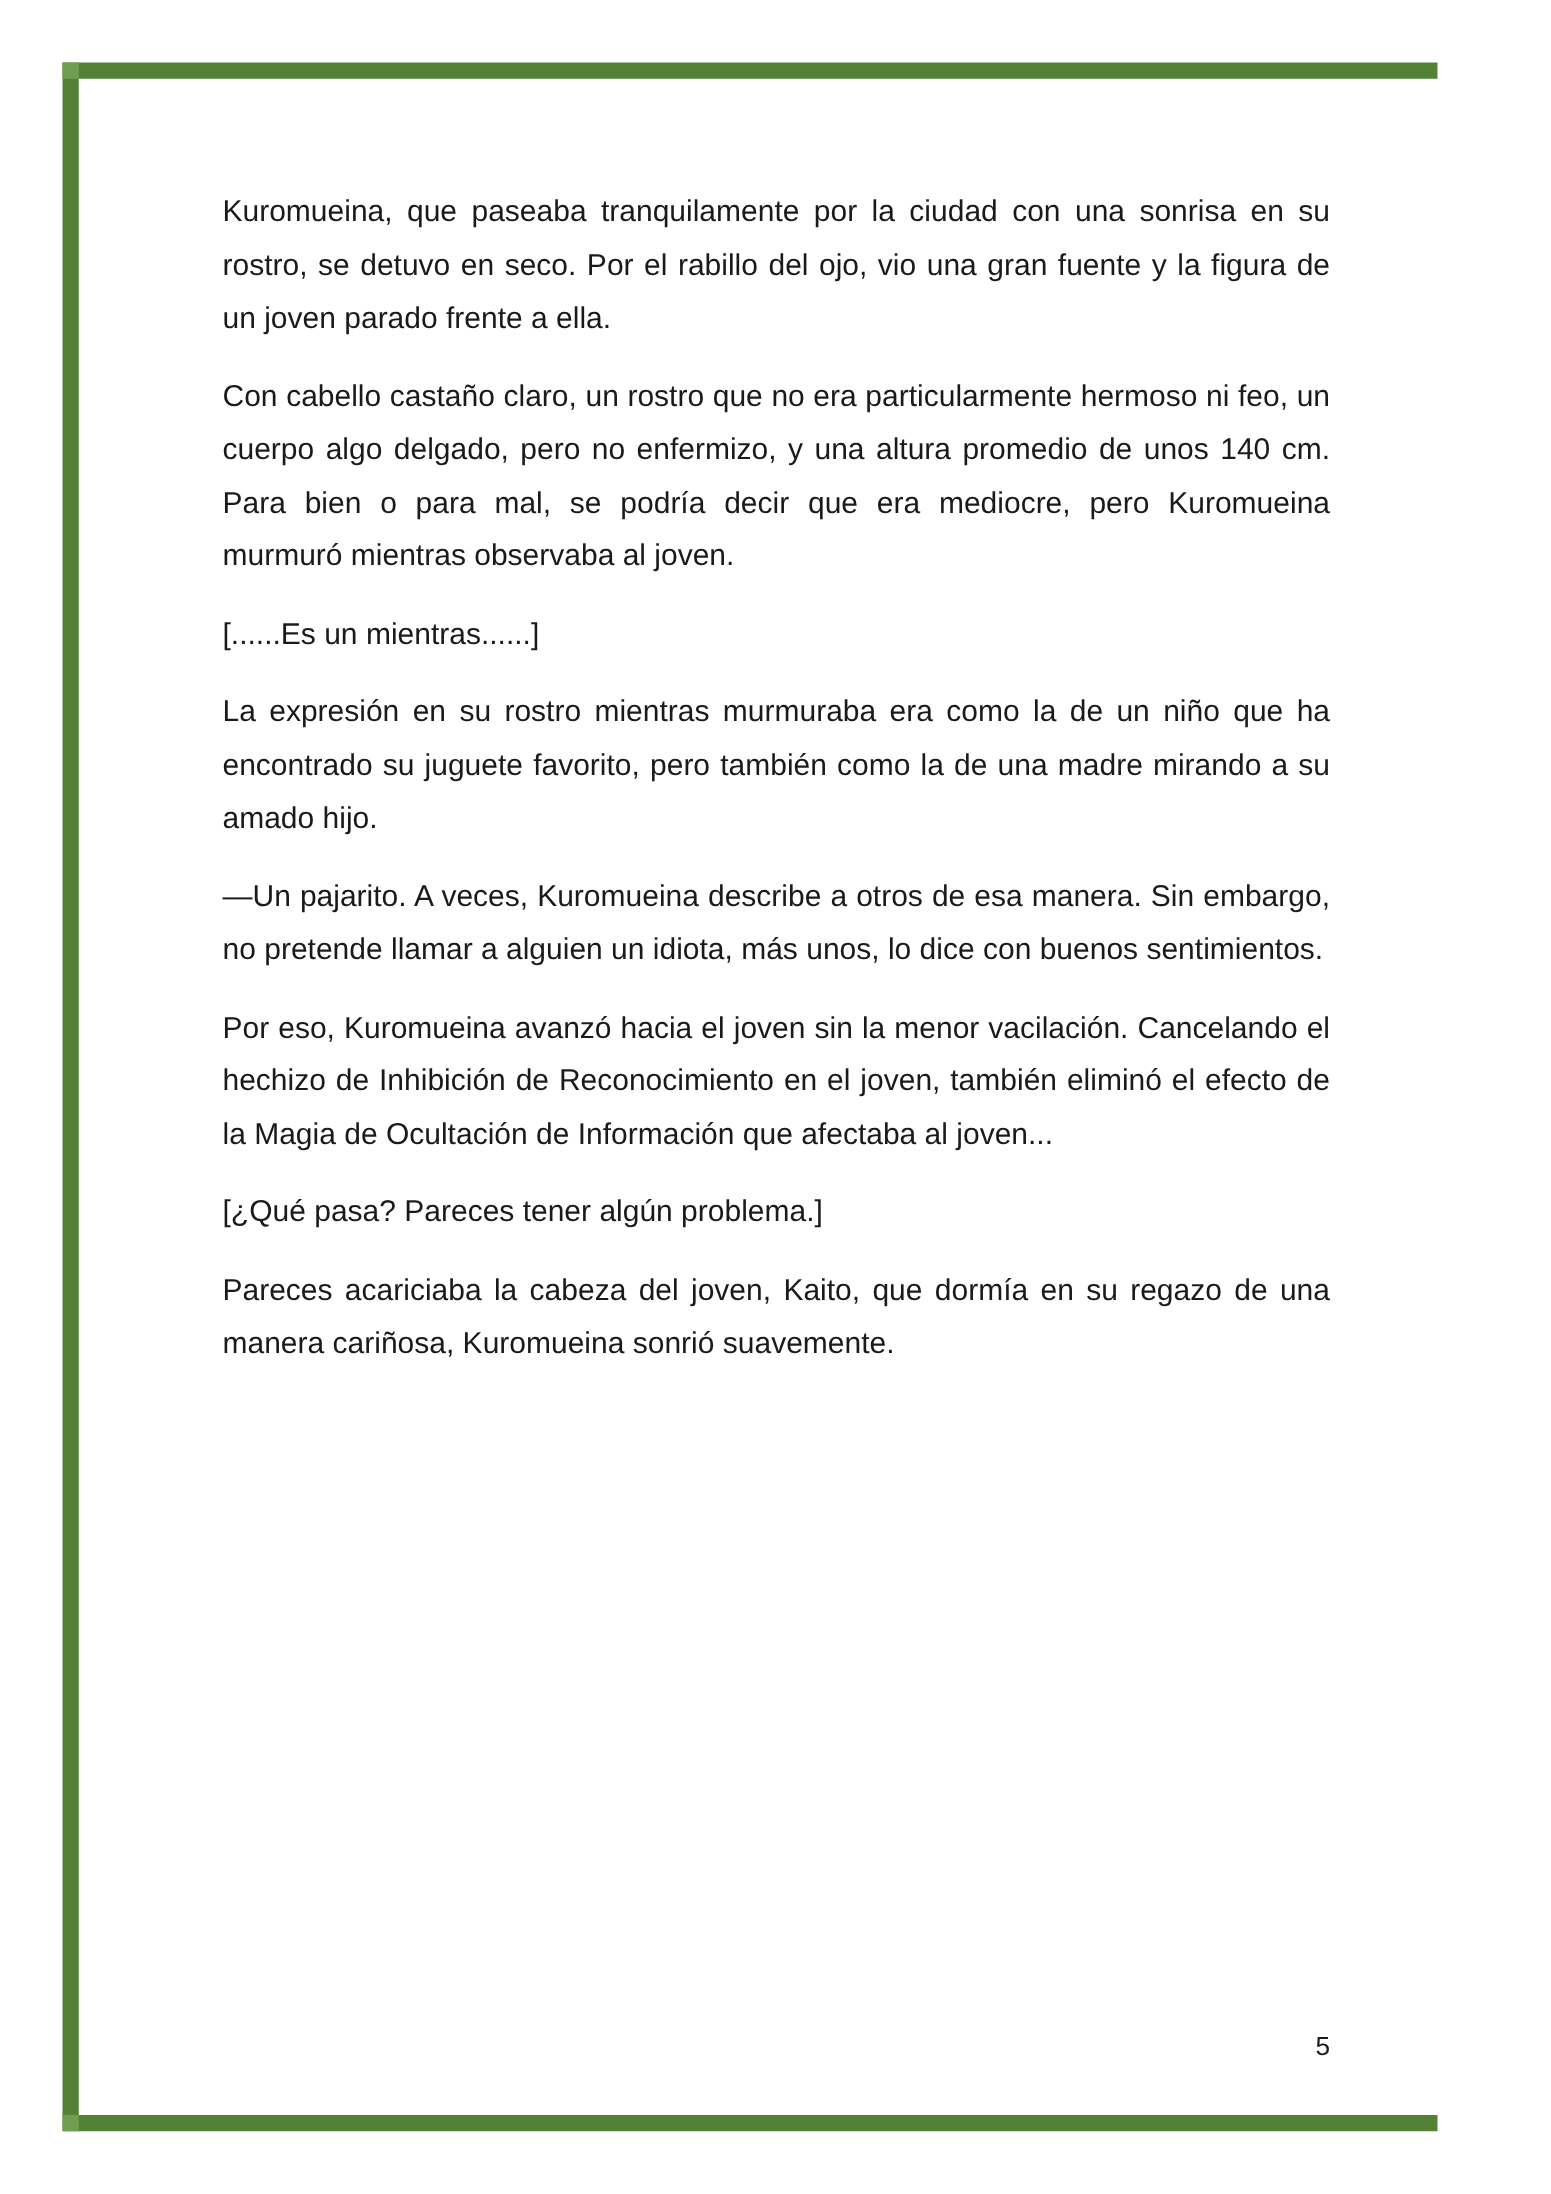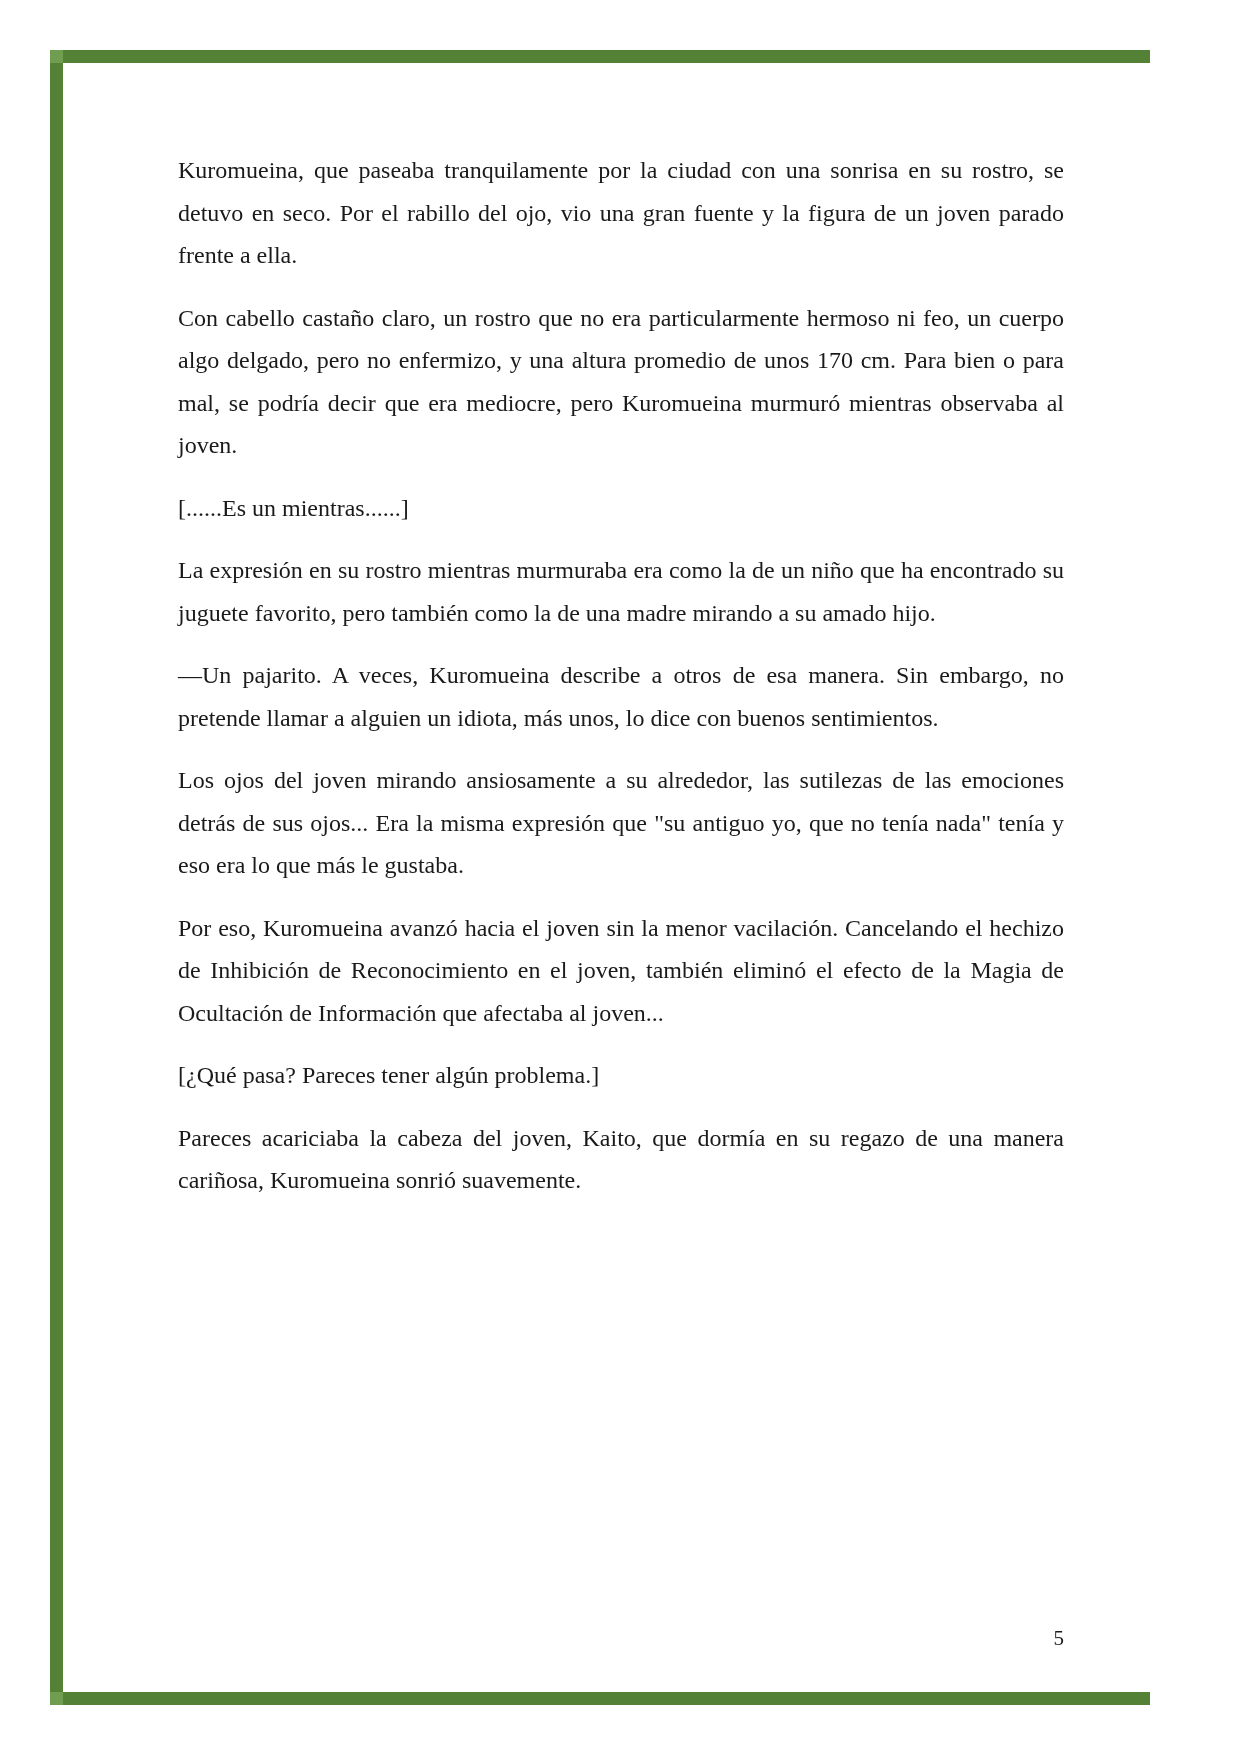--- a/index.html
+++ b/index.html
@@ -6,21 +6,21 @@
     margin: 0;
     padding: 0;
     background: #ffffff;
   }
   .page {
     position: relative;
     width: 1150px;
     height: 1755px;
     background: #ffffff;
     overflow: hidden;
-    font-family: Liberation Serif, serif;
+    font-family: Liberation Sans, sans-serif;
     color: #1a1a1a;
   }
   .page-border {
     position: absolute;
     left: 50px;
     top: 50px;
     width: 1142px;
     height: 1655px;
     box-sizing: border-box;
     border: 13px solid #538135;
@@ -66,25 +66,24 @@
 <div class="page">
 
   <div class="page-border" style="border-color: rgb(83, 129, 53);"></div>
   <div class="border-corner corner-tl" style="background: rgb(111, 158, 81);"></div>
   <div class="border-corner corner-tr" style="background: rgb(111, 158, 81);"></div>
   <div class="border-corner corner-bl" style="background: rgb(111, 158, 81);"></div>
   <div class="border-corner corner-br" style="background: rgb(111, 158, 81);"></div>
 
   <div class="content">
     <p>Kuromueina, que paseaba tranquilamente por la ciudad con una sonrisa en su rostro, se detuvo en seco. Por el rabillo del ojo, vio una gran fuente y la figura de un joven parado frente a ella.</p>
-    <p>Con cabello castaño claro, un rostro que no era particularmente hermoso ni feo, un cuerpo algo delgado, pero no enfermizo, y una altura promedio de unos 170 cm. Para bien o para mal, se podría decir que era mediocre, pero Kuromueina murmuró mientras observaba al joven.</p>
+    <p>Con cabello castaño claro, un rostro que no era particularmente hermoso ni feo, un cuerpo algo delgado, pero no enfermizo, y una altura promedio de unos 140 cm. Para bien o para mal, se podría decir que era mediocre, pero Kuromueina murmuró mientras observaba al joven.</p>
     <p>[......Es un mientras......]</p>
     <p>La expresión en su rostro mientras murmuraba era como la de un niño que ha encontrado su juguete favorito, pero también como la de una madre mirando a su amado hijo.</p>
     <p>—Un pajarito. A veces, Kuromueina describe a otros de esa manera. Sin embargo, no pretende llamar a alguien un idiota, más unos, lo dice con buenos sentimientos.</p>
-    <p>Los ojos del joven mirando ansiosamente a su alrededor, las sutilezas de las emociones detrás de sus ojos... Era la misma expresión que "su antiguo yo, que no tenía nada" tenía y eso era lo que más le gustaba.</p>
     <p>Por eso, Kuromueina avanzó hacia el joven sin la menor vacilación. Cancelando el hechizo de Inhibición de Reconocimiento en el joven, también eliminó el efecto de la Magia de Ocultación de Información que afectaba al joven...</p>
     <p>[¿Qué pasa? Pareces tener algún problema.]</p>
     <p>Pareces acariciaba la cabeza del joven, Kaito, que dormía en su regazo de una manera cariñosa, Kuromueina sonrió suavemente.</p>
   </div>
 
   <div class="page-number">5</div>
 
 </div>
 
 </body></html>

